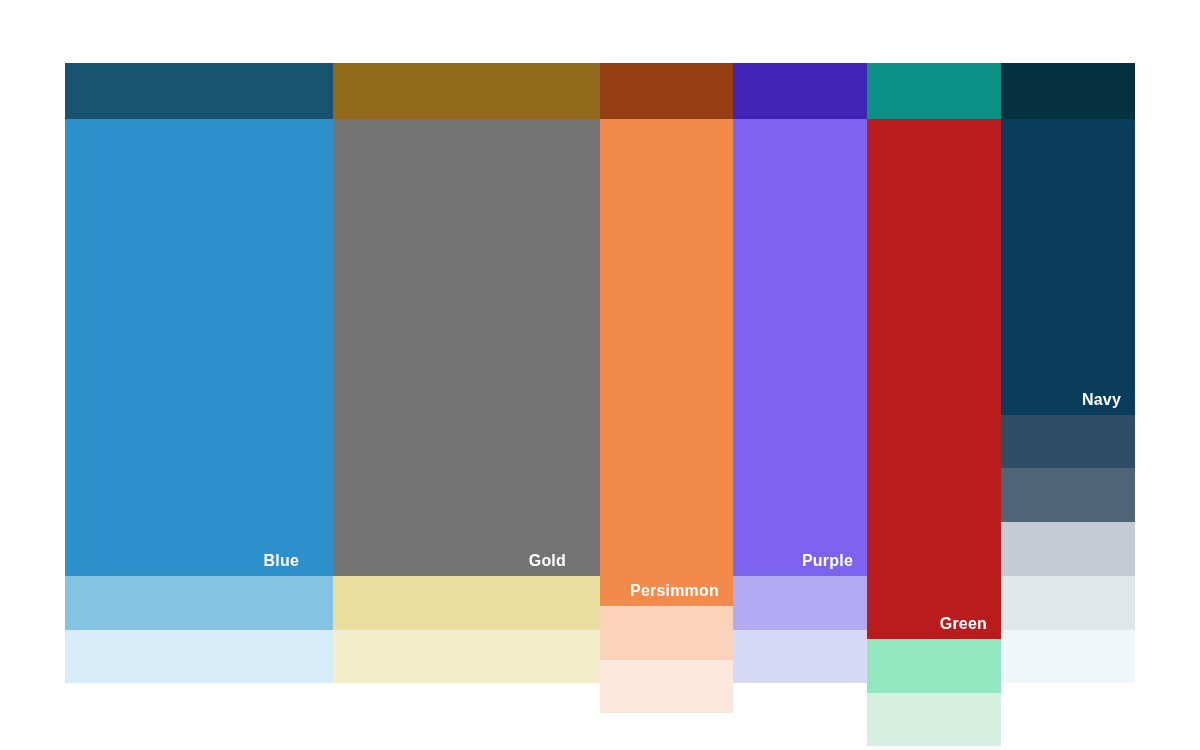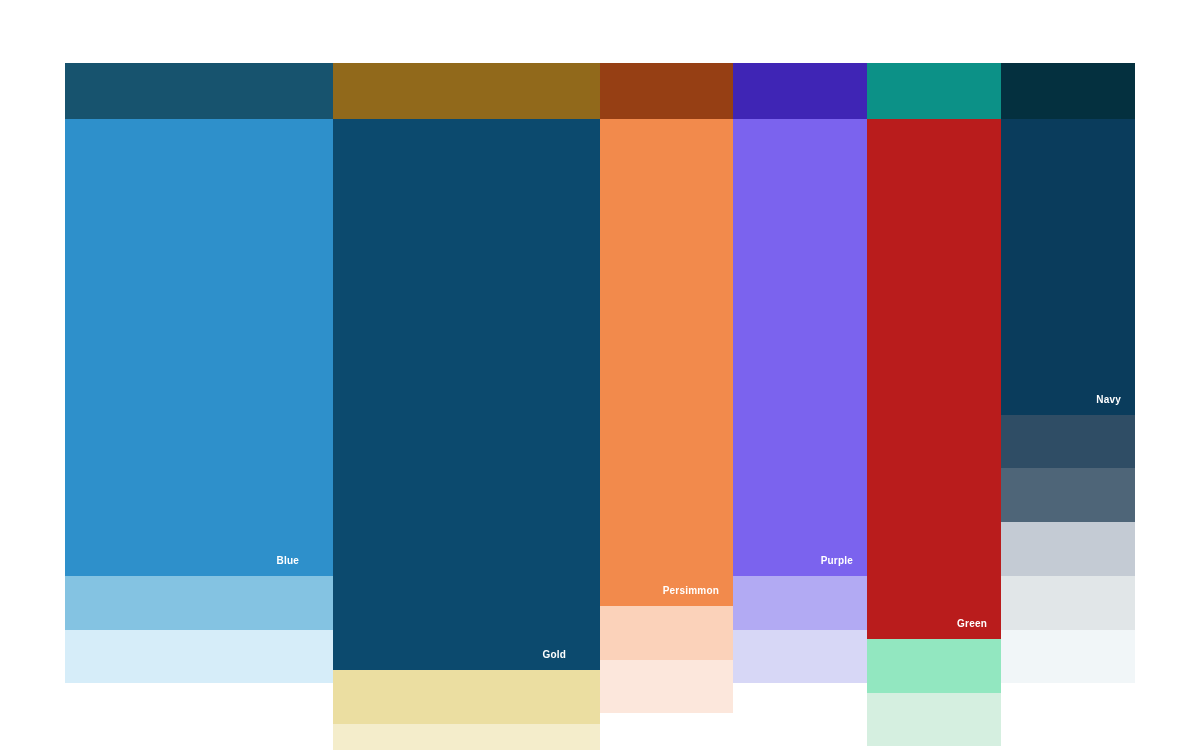--- a/index.html
+++ b/index.html
@@ -48,21 +48,21 @@
     flex: none;
   }
 
   .swatch-label {
     position: absolute;
     right: 0;
     bottom: 9px;
     padding-right: 34px;
     color: #ffffff;
     font-family: "Liberation Sans", sans-serif;
-    font-size: 10px;
+    font-size: 16px;
     font-weight: 600;
     letter-spacing: 0.2px;
     line-height: 13px;
     white-space: nowrap;
     text-align: right;
     pointer-events: none;
   }
 
   
   .palette-column.narrow .swatch-label {
@@ -80,21 +80,21 @@
       <div class="palette-column" style="width: 268px;">
         <div class="swatch" style="background: rgb(23, 83, 110); height: 56px;"></div>
         <div class="swatch" style="background: rgb(46, 144, 203); height: 457px;">
           <span class="swatch-label" style="color: rgb(255, 255, 255); margin-top: 6px;">Blue</span>
         </div>
         <div class="swatch" style="background: rgb(132, 195, 226); height: 54px;"></div>
         <div class="swatch" style="background: rgb(214, 237, 249); height: 53px;"></div>
       </div>
       <div class="palette-column" style="width: 267px;">
         <div class="swatch" style="background: rgb(145, 105, 27); height: 56px;"></div>
-        <div class="swatch" style="background: #0c4a6e; height: 551px;">
+        <div class="swatch" style="background: #737373; height: 457px;">
           <span class="swatch-label" style="color: rgb(255, 255, 255);">Gold</span>
         </div>
         <div class="swatch" style="background: rgb(235, 222, 161); height: 54px;"></div>
         <div class="swatch" style="background: rgb(244, 237, 203); height: 53px;"></div>
       </div>
       <div class="palette-column narrow xnarrow" style="width: 133px;">
         <div class="swatch" style="background: rgb(150, 63, 20); height: 56px;"></div>
         <div class="swatch" style="background: rgb(242, 138, 76); height: 487px;">
           <span class="swatch-label" style="color: rgb(255, 255, 255);">Persimmon</span>
         </div>

